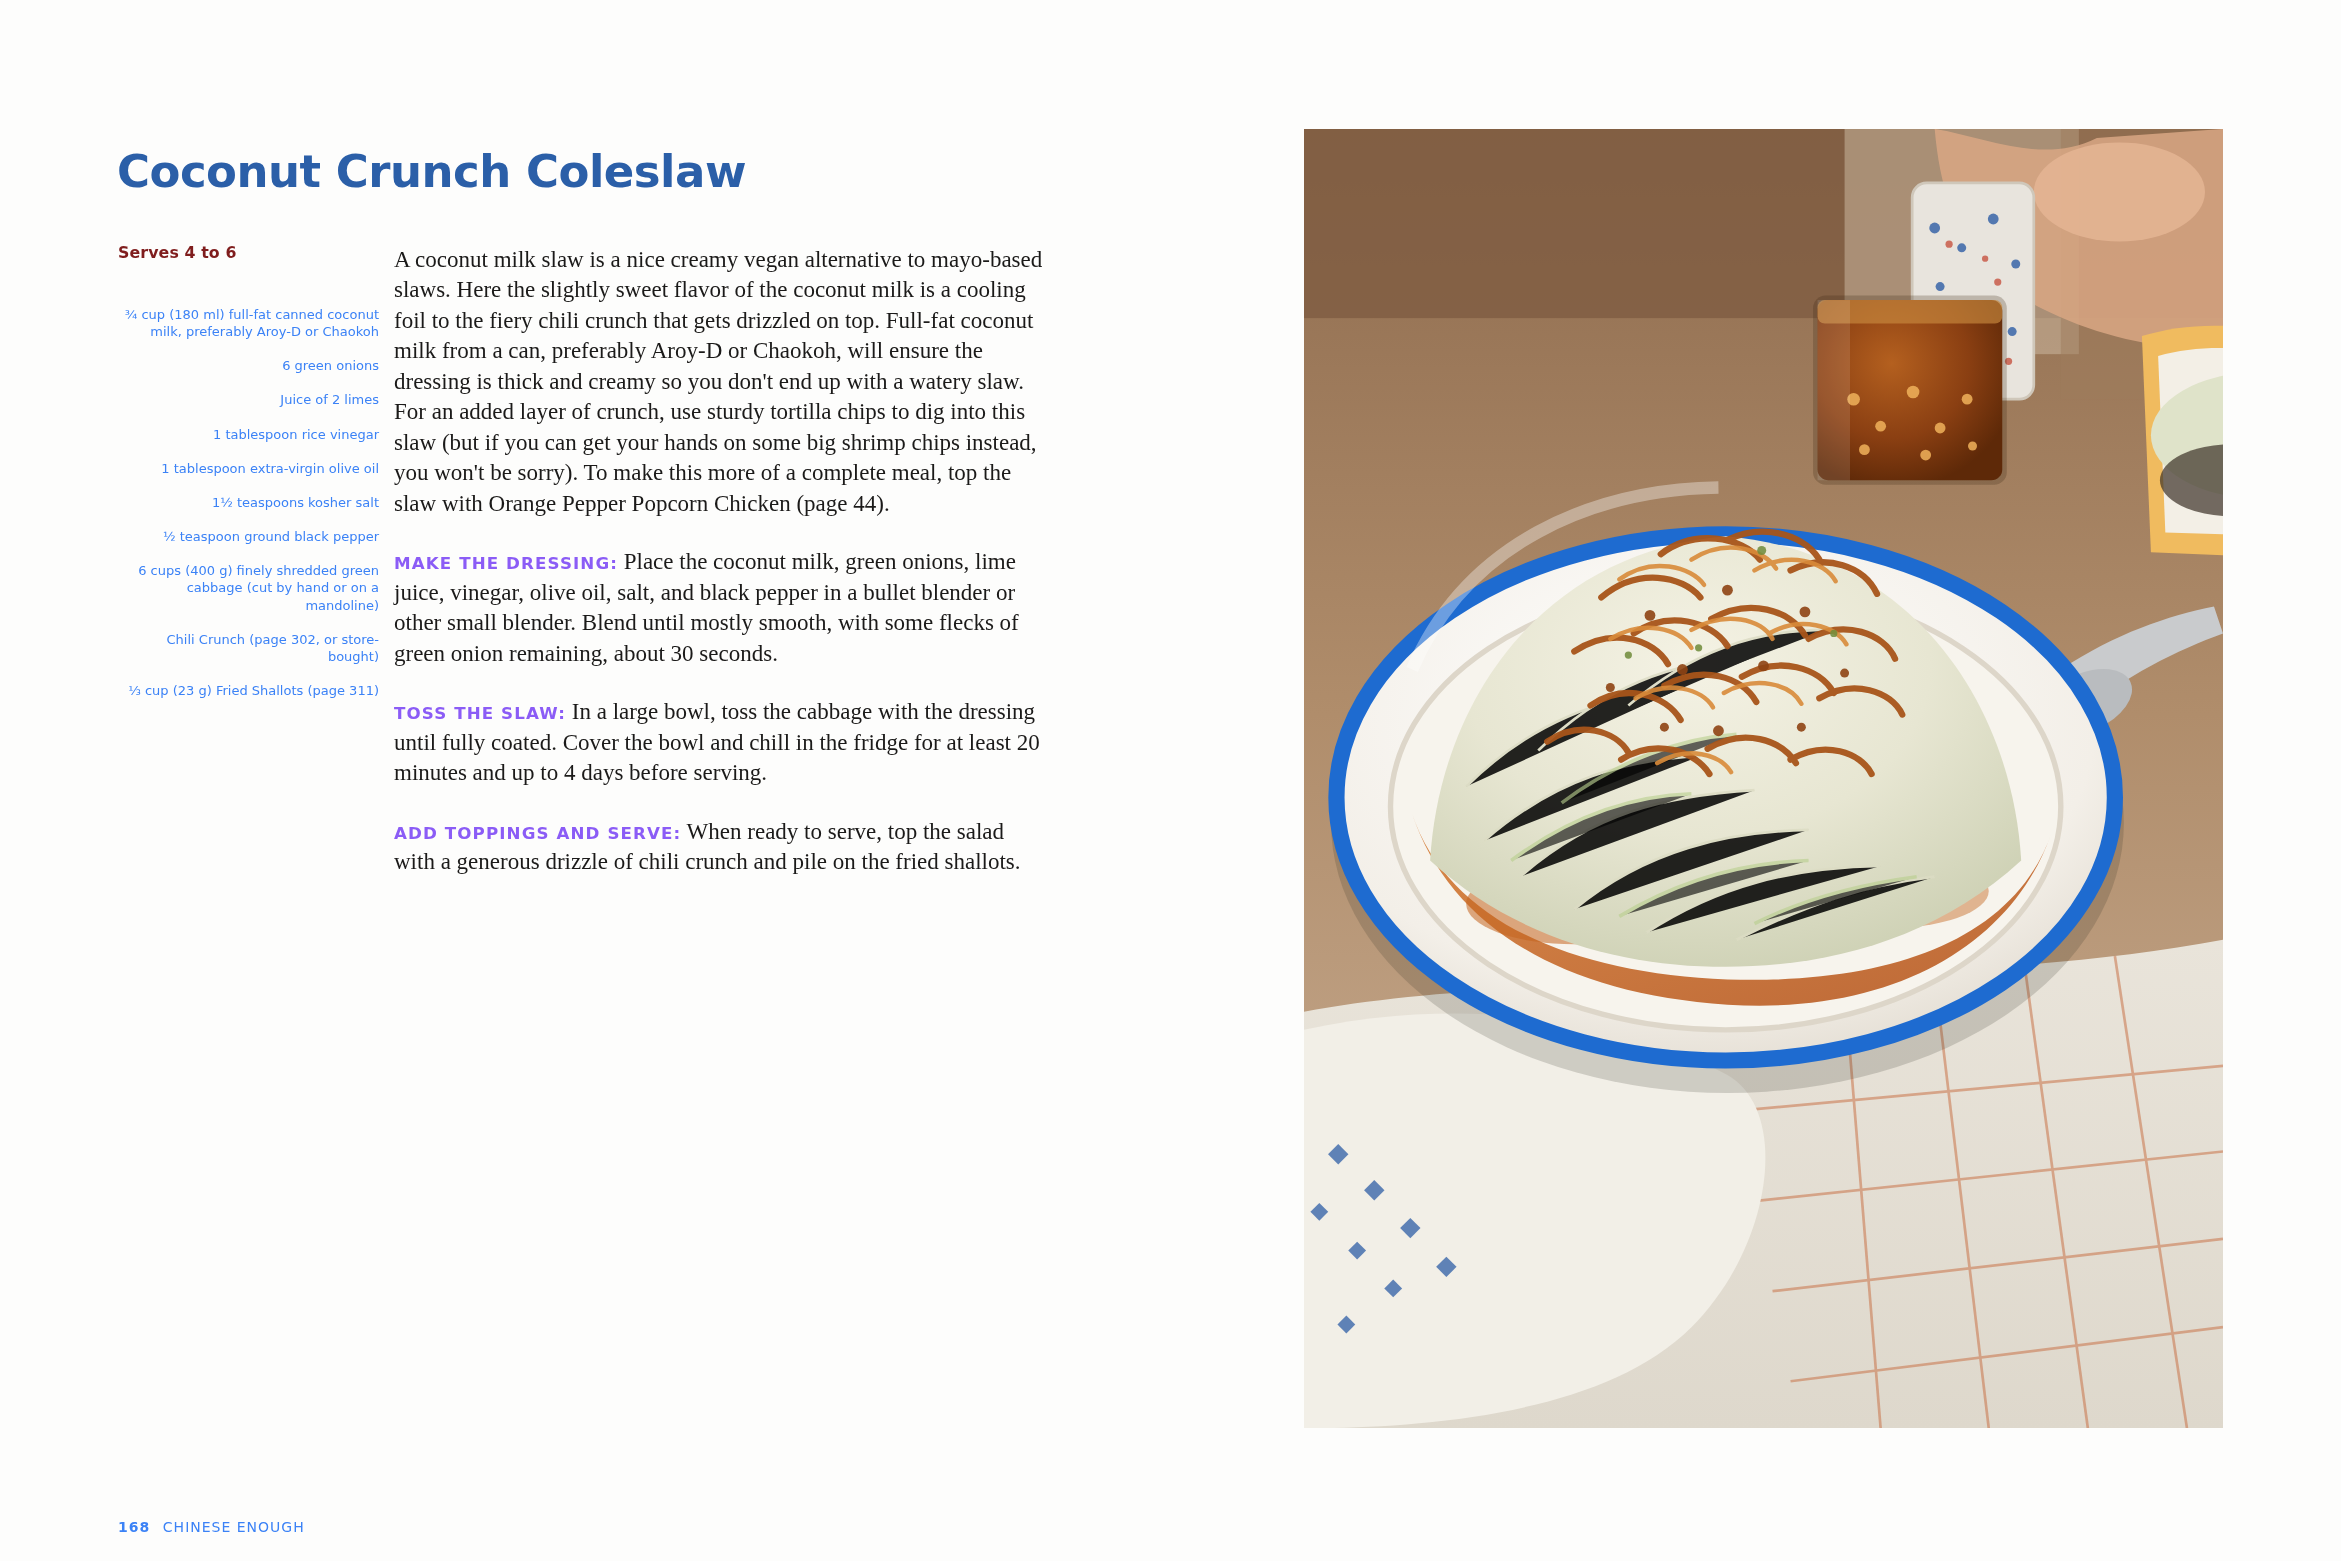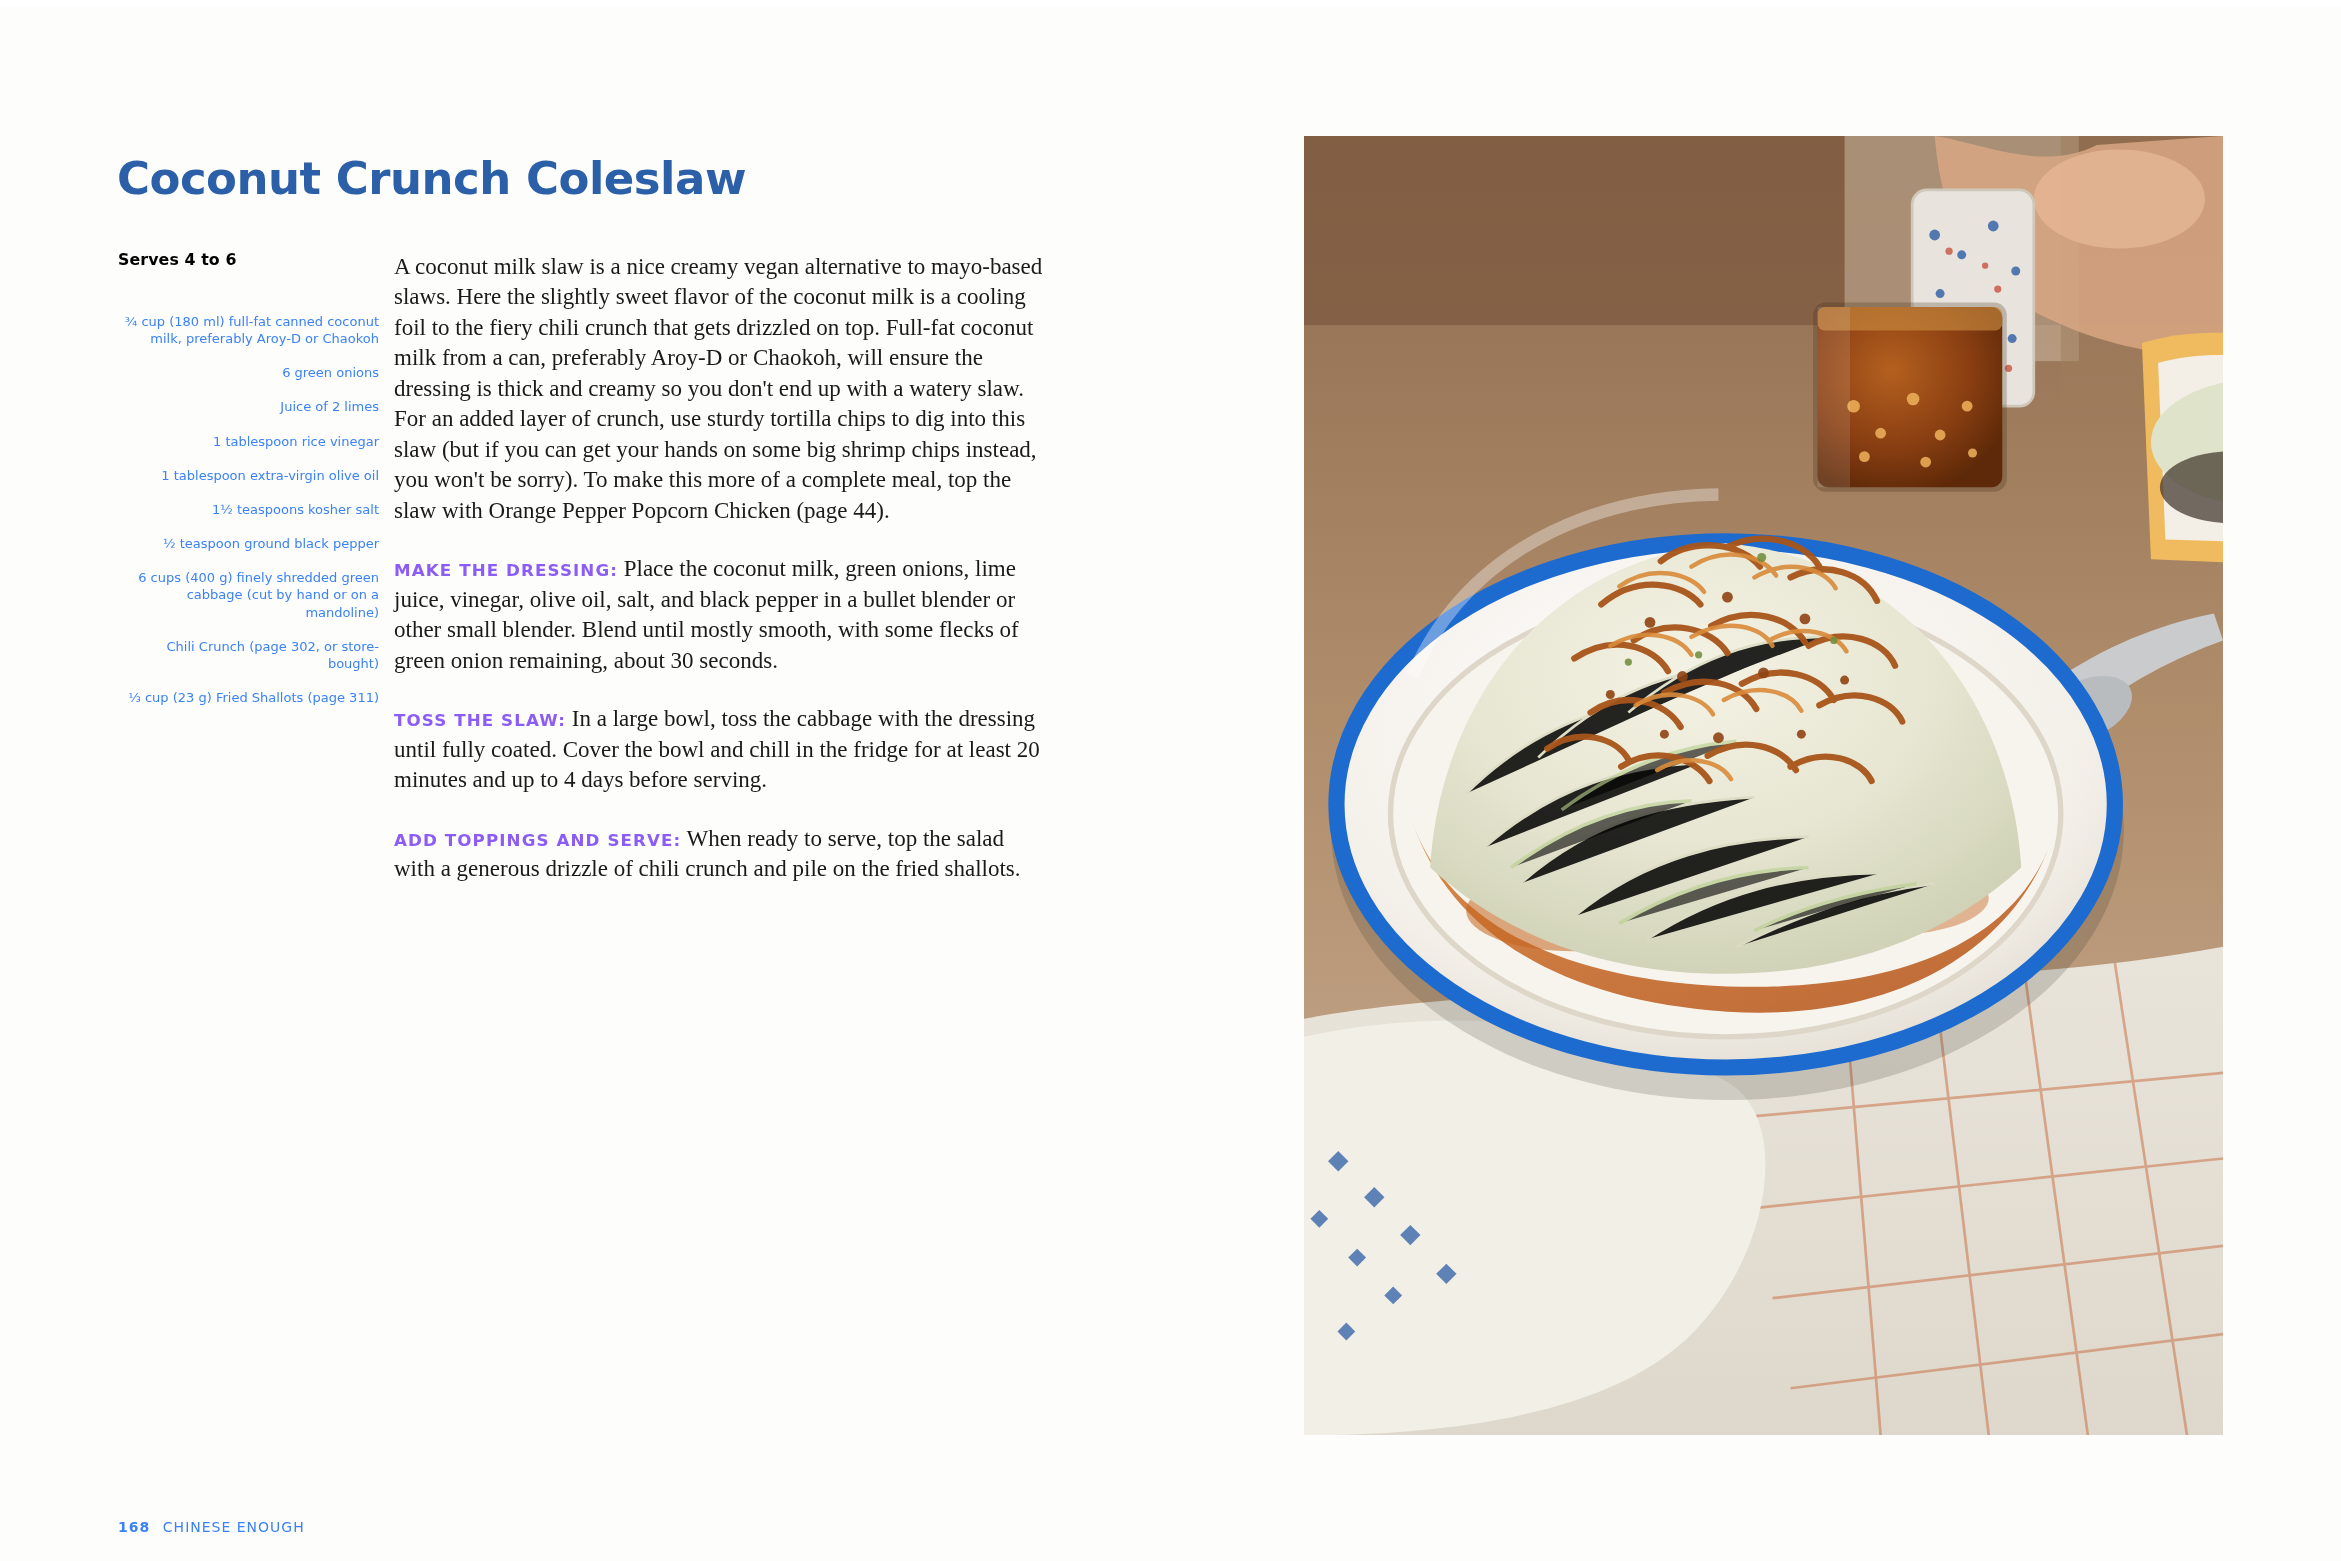--- a/index.html
+++ b/index.html
@@ -12,21 +12,20 @@
     height: 1561px;
     position: relative;
     font-family: "Liberation Sans", sans-serif;
     overflow: hidden;
   }
 
   .page {
     position: absolute;
     inset: 0;
     background: #fdfdfc;
-    margin-top: 7px;
   }
 
   
   .recipe-title {
     position: absolute;
     left: 117px;
     top: 115px;
     font-family: "DejaVu Sans", sans-serif;
     font-weight: 700;
     font-size: 45px;
@@ -35,21 +34,21 @@
     white-space: nowrap;
   }
 
   .serves {
     position: absolute;
     left: 118px;
     top: 243px;
     font-family: "DejaVu Sans", sans-serif;
     font-weight: 700;
     font-size: 15.8px;
-    color: #000000;
+    color: #7f1d1d;
     letter-spacing: 0.1px;
   }
 
   .ingredients {
     position: absolute;
     left: 118px;
     top: 306px;
     width: 261px;
     font-family: "DejaVu Sans", sans-serif;
     font-size: 13px;

